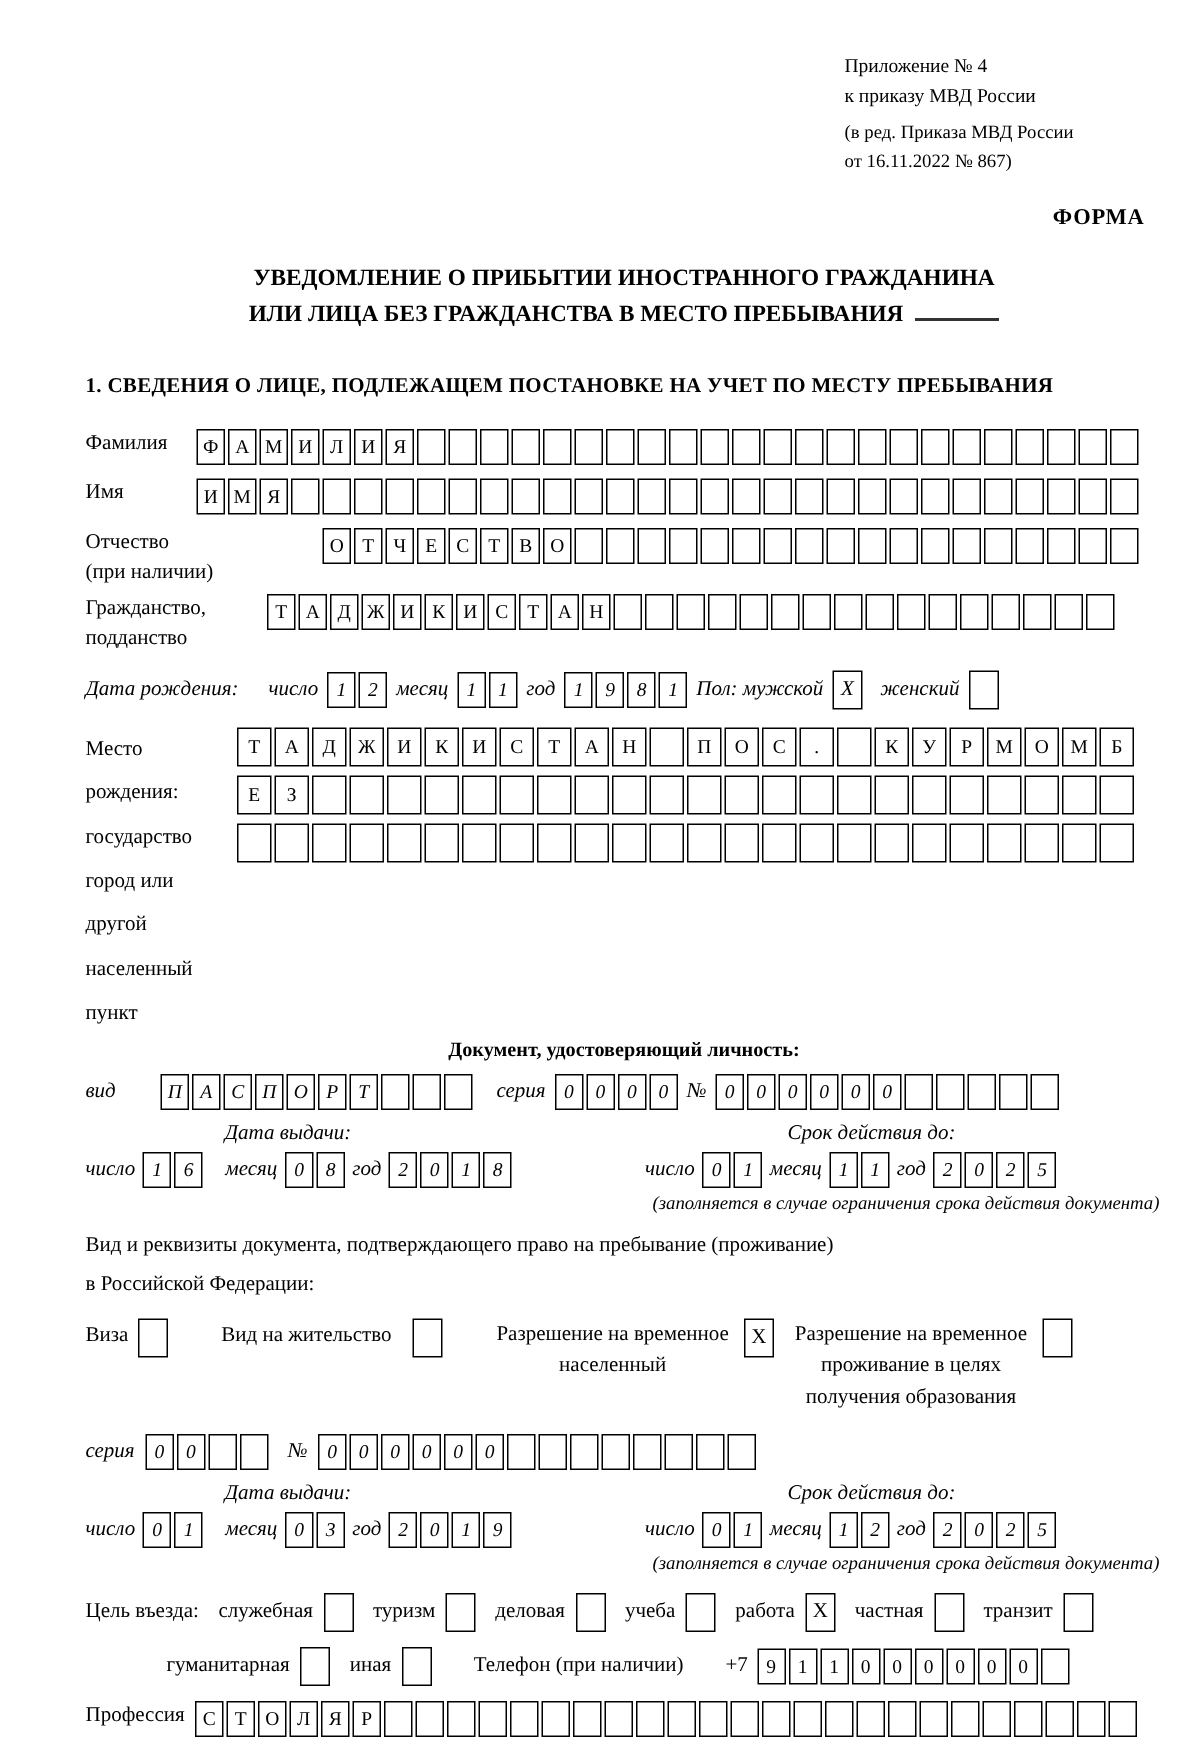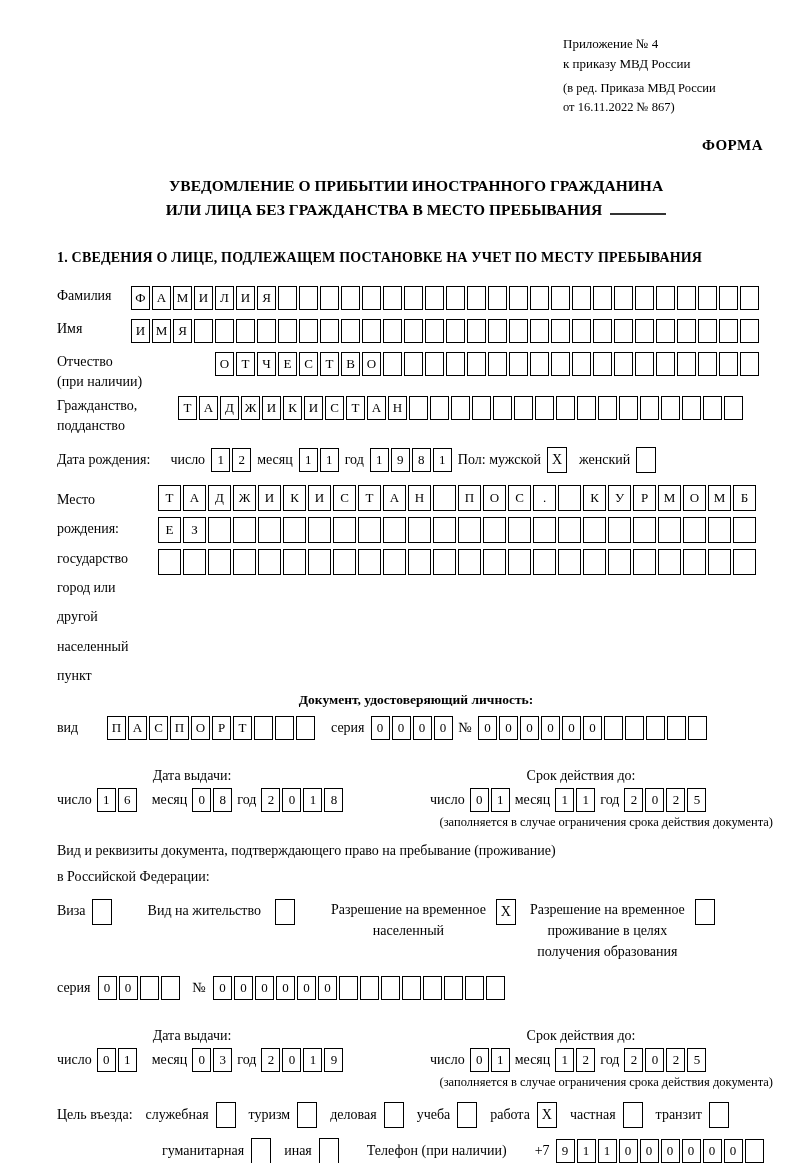--- a/index.html
+++ b/index.html
@@ -18,39 +18,39 @@
   .frow{display:flex;align-items:flex-start;margin-top:9px;}
   .flabel{flex:none;line-height:1.45;}
   .w74{width:74px;}
   .cells{display:flex;gap:2px;flex-wrap:nowrap;}
   .cell{width:19px;height:24px;box-sizing:border-box;border:1.5px solid #000;display:flex;align-items:center;justify-content:center;font-size:13px;flex:none;background:#fff;}
   .cells-w .cell{width:23px;height:26px;}
   .rowgap .cells{margin-bottom:6px;}
 
   .cb{width:20px;height:26px;box-sizing:border-box;border:1.5px solid #000;display:inline-flex;align-items:center;justify-content:center;font-size:14px;flex:none;background:#fff;}
 
-  .inline{display:flex;align-items:center;}
-  .dgrid{display:flex;margin-top:28px;}
+  .inline{display:flex;align-items:center;font-style:italic;}
+  .dgrid{display:flex;margin-top:8px;font-style:italic;}
   .dcol1{width:330px;}
   .dcol2{flex:1;}
   .dlab{text-align:center;margin-bottom:4px;}
   .drow{display:flex;align-items:center;gap:5px;}
   .note{font-size:12.5px;text-align:right;margin-top:3px;padding-right:2px;}
   .center-bold{text-align:center;font-weight:bold;font-size:13.5px;margin-top:14px;}
   .para{margin-top:14px;line-height:1.8;}
 
   .opts{display:flex;align-items:flex-start;margin-top:10px;}
   .optlines{text-align:center;line-height:1.5;}
   .gap6{margin-left:6px;} .gap10{margin-left:10px;} .gap14{margin-left:14px;}
   .gap20{margin-left:36px;} .gap28{margin-left:28px;}
 
   .purline{display:flex;align-items:center;margin-top:10px;flex-wrap:nowrap;}
   .purline .cb{margin-left:7px;}
   .purline .plab{margin-left:13px;}
-  .ind105{margin-left:105px;}
+  .ind105{margin-left:54px;}
 </style>
 </head>
 <body>
 
 <div class="page">
 
   <div class="appendix">
     <div>Приложение № 4</div>
     <div>к приказу МВД России</div>
     <div class="blk2">

